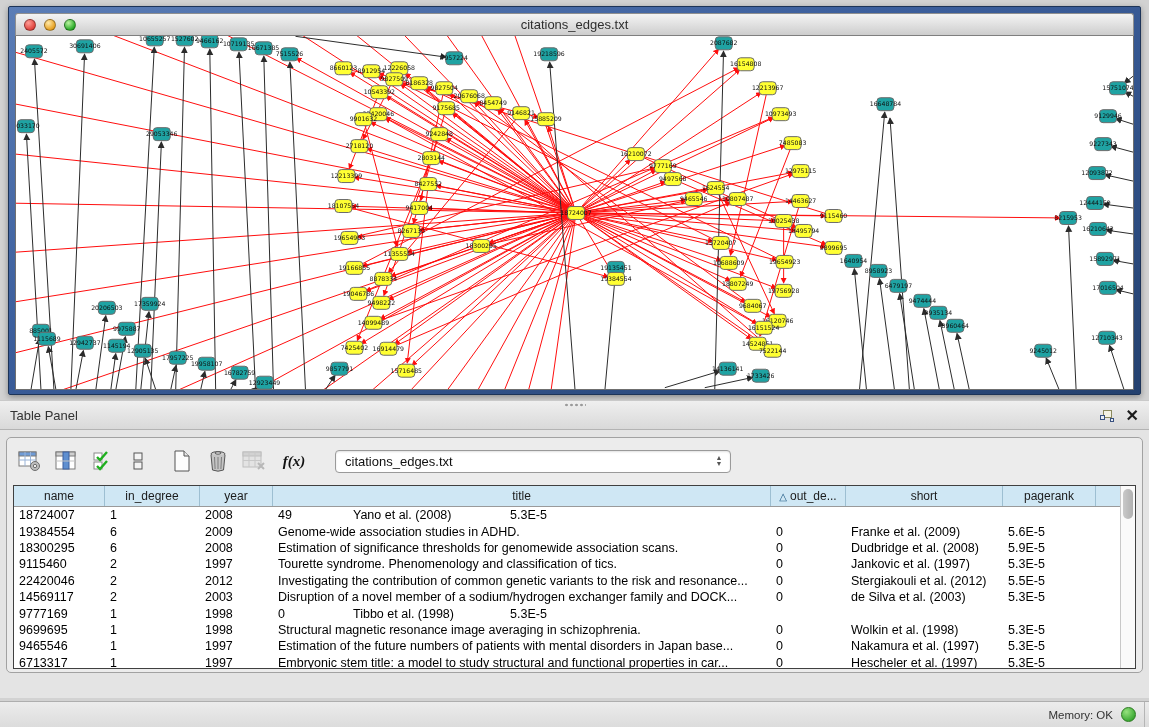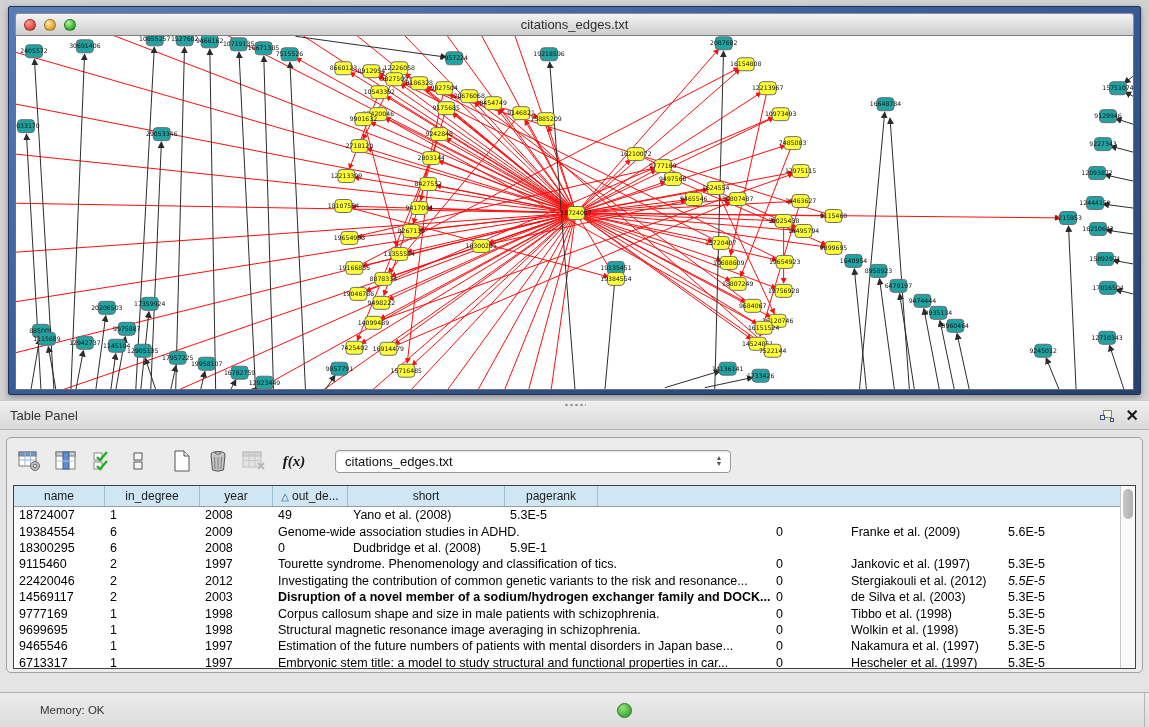--- a/index.html
+++ b/index.html
@@ -59,22 +59,22 @@
   .vscroll { width:15px; border-left:1px solid #c8c8c8; background:#fafafa; position:relative; }
   .vthumb { position:absolute; left:2px; top:3px; width:10px; height:30px; background:linear-gradient(90deg,#c9c9c9,#b0b0b0); border-radius:5px; }
 
   .tabbar { position:absolute; left:0; right:0; top:275px; height:23px; display:flex; justify-content:center; }
   .segctl { display:flex; height:22px; border:1px solid #9a9a9a; border-radius:5px; overflow:hidden; background:#fff; box-shadow:0 1px 1px rgba(255,255,255,.7); }
   .seg { font-size:13px; padding:0 16px; display:flex; align-items:center; color:#222; background:linear-gradient(#ffffff,#f0f0f0); border-right:1px solid #aaa; }
   .seg:last-child { border-right:none; }
   .seg.active { background:linear-gradient(#8a8a8a,#6d6d6d); color:#e9e9e9; }
 
   
-  .statusbar { position:absolute; left:0; bottom:0; width:1149px; height:35px; background:linear-gradient(#ececec,#dcdcdc);
-    border-top:1px solid #aeaeae; display:flex; align-items:center; justify-content:space-between;padding-left:40px; }
+  .statusbar { position:absolute; left:0; bottom:0; width:1149px; height:26px; background:linear-gradient(#ececec,#dcdcdc);
+    border-top:1px solid #aeaeae; display:flex; align-items:center; justify-content:flex-end;padding-left:40px; }
   .mem-label { font-size:11.5px; color:#333; margin-right:8px; }
   .mem-dot { width:15px; height:15px; border-radius:50%; border:1px solid #2a7a1f;
     background:radial-gradient(circle at 35% 30%, #96e27e, #3aa832 75%); margin-right:8px; }
   .status-divider { width:1px; height:100%; background:#b5b5b5; margin-right:4px; }
 </style>
 </head>
 <body>
 
 <div class="app">
 
@@ -566,20 +566,21 @@
             </span>
         </div>
       </div>
 
       <div class="grid">
         <div class="grid-main">
           <div class="ghead" id="ghead">
               <div class="hcell" style="width: 91px;">name</div>
               <div class="hcell" style="width: 95px;">in_degree</div>
               <div class="hcell" style="width: 73px;">year</div>
+              <div class="hcell" style="width: 498px;">title</div>
               <div class="hcell" style="width: 75px;"><span class="sort-glyph">△</span>out_de...</div>
               <div class="hcell" style="width: 157px;">short</div>
               <div class="hcell" style="width: 93px;">pagerank</div>
               <div class="hcell" style="flex: 1 1 0%; border-right: none;"></div>
             </div>
           <div id="gbody">
               <div class="grow">
                 <div class="cell" style="width: 91px;">18724007</div>
                 <div class="cell" style="width: 95px;">1</div>
                 <div class="cell" style="width: 73px;">2008</div>
@@ -593,56 +594,56 @@
                 <div class="cell" style="width: 73px;">2009</div>
                 <div class="cell" style="width: 498px;">Genome-wide association studies in ADHD.</div>
                 <div class="cell" style="width: 75px;">0</div>
                 <div class="cell" style="width: 157px;">Franke et al. (2009)</div>
                 <div class="cell" style="width: 93px;">5.6E-5</div>
               </div>
               <div class="grow">
                 <div class="cell" style="width: 91px;">18300295</div>
                 <div class="cell" style="width: 95px;">6</div>
                 <div class="cell" style="width: 73px;">2008</div>
+                <div class="cell" style="width: 498px;">Estimation of significance thresholds for genomewide association scans.</div>
                 <div class="cell" style="width: 75px;">0</div>
                 <div class="cell" style="width: 157px;">Dudbridge et al. (2008)</div>
-                <div class="cell" style="width: 93px;">5.9E-1</div>
+                <div class="cell" style="width: 93px;">5.9E-5</div>
               </div>
               <div class="grow">
                 <div class="cell" style="width: 91px;">9115460</div>
                 <div class="cell" style="width: 95px;">2</div>
                 <div class="cell" style="width: 73px;">1997</div>
                 <div class="cell" style="width: 498px;">Tourette syndrome. Phenomenology and classification of tics.</div>
                 <div class="cell" style="width: 75px;">0</div>
                 <div class="cell" style="width: 157px;">Jankovic et al. (1997)</div>
                 <div class="cell" style="width: 93px;">5.3E-5</div>
               </div>
               <div class="grow">
                 <div class="cell" style="width: 91px;">22420046</div>
                 <div class="cell" style="width: 95px;">2</div>
                 <div class="cell" style="width: 73px;">2012</div>
                 <div class="cell" style="width: 498px;">Investigating the contribution of common genetic variants to the risk and resonance...</div>
                 <div class="cell" style="width: 75px;">0</div>
                 <div class="cell" style="width: 157px;">Stergiakouli et al. (2012)</div>
-                <div class="cell" style="width: 93px; font-style: italic;">5.5E-5</div>
+                <div class="cell" style="width: 93px;">5.5E-5</div>
               </div>
               <div class="grow">
                 <div class="cell" style="width: 91px;">14569117</div>
                 <div class="cell" style="width: 95px;">2</div>
                 <div class="cell" style="width: 73px;">2003</div>
-                <div class="cell" style="width: 498px; font-weight: bold;">Disruption of a novel member of a sodium/hydrogen exchanger family and DOCK...</div>
+                <div class="cell" style="width: 498px;">Disruption of a novel member of a sodium/hydrogen exchanger family and DOCK...</div>
                 <div class="cell" style="width: 75px;">0</div>
                 <div class="cell" style="width: 157px;">de Silva et al. (2003)</div>
                 <div class="cell" style="width: 93px;">5.3E-5</div>
               </div>
               <div class="grow">
                 <div class="cell" style="width: 91px;">9777169</div>
                 <div class="cell" style="width: 95px;">1</div>
                 <div class="cell" style="width: 73px;">1998</div>
-                <div class="cell" style="width: 498px;">Corpus callosum shape and size in male patients with schizophrenia.</div>
                 <div class="cell" style="width: 75px;">0</div>
                 <div class="cell" style="width: 157px;">Tibbo et al. (1998)</div>
                 <div class="cell" style="width: 93px;">5.3E-5</div>
               </div>
               <div class="grow">
                 <div class="cell" style="width: 91px;">9699695</div>
                 <div class="cell" style="width: 95px;">1</div>
                 <div class="cell" style="width: 73px;">1998</div>
                 <div class="cell" style="width: 498px;">Structural magnetic resonance image averaging in schizophrenia.</div>
                 <div class="cell" style="width: 75px;">0</div>

